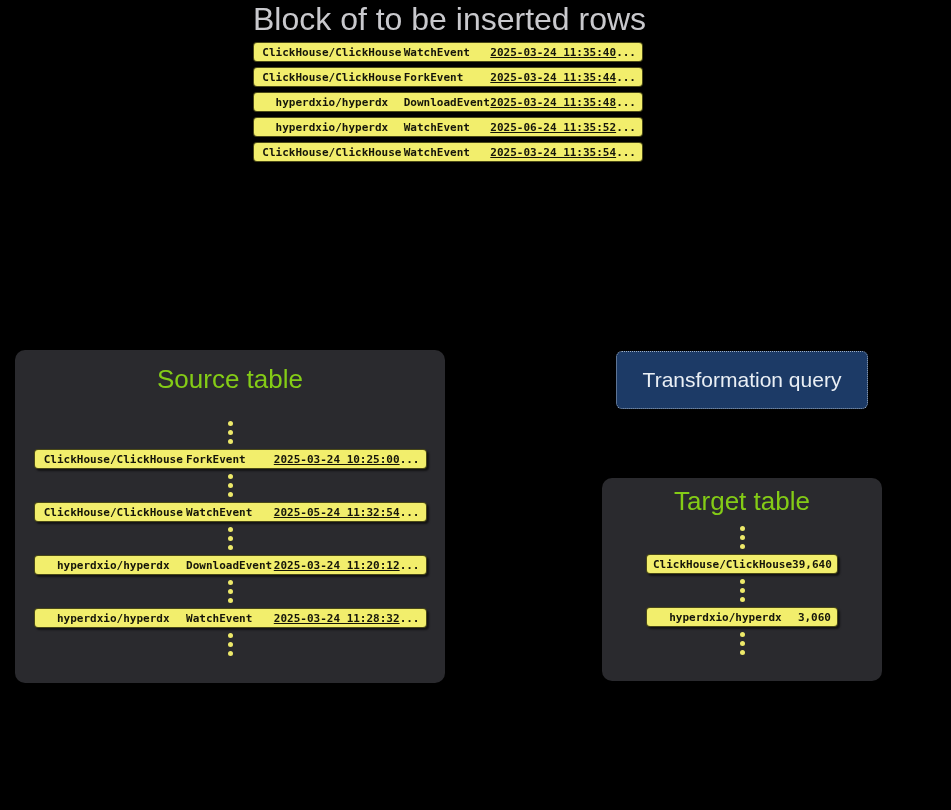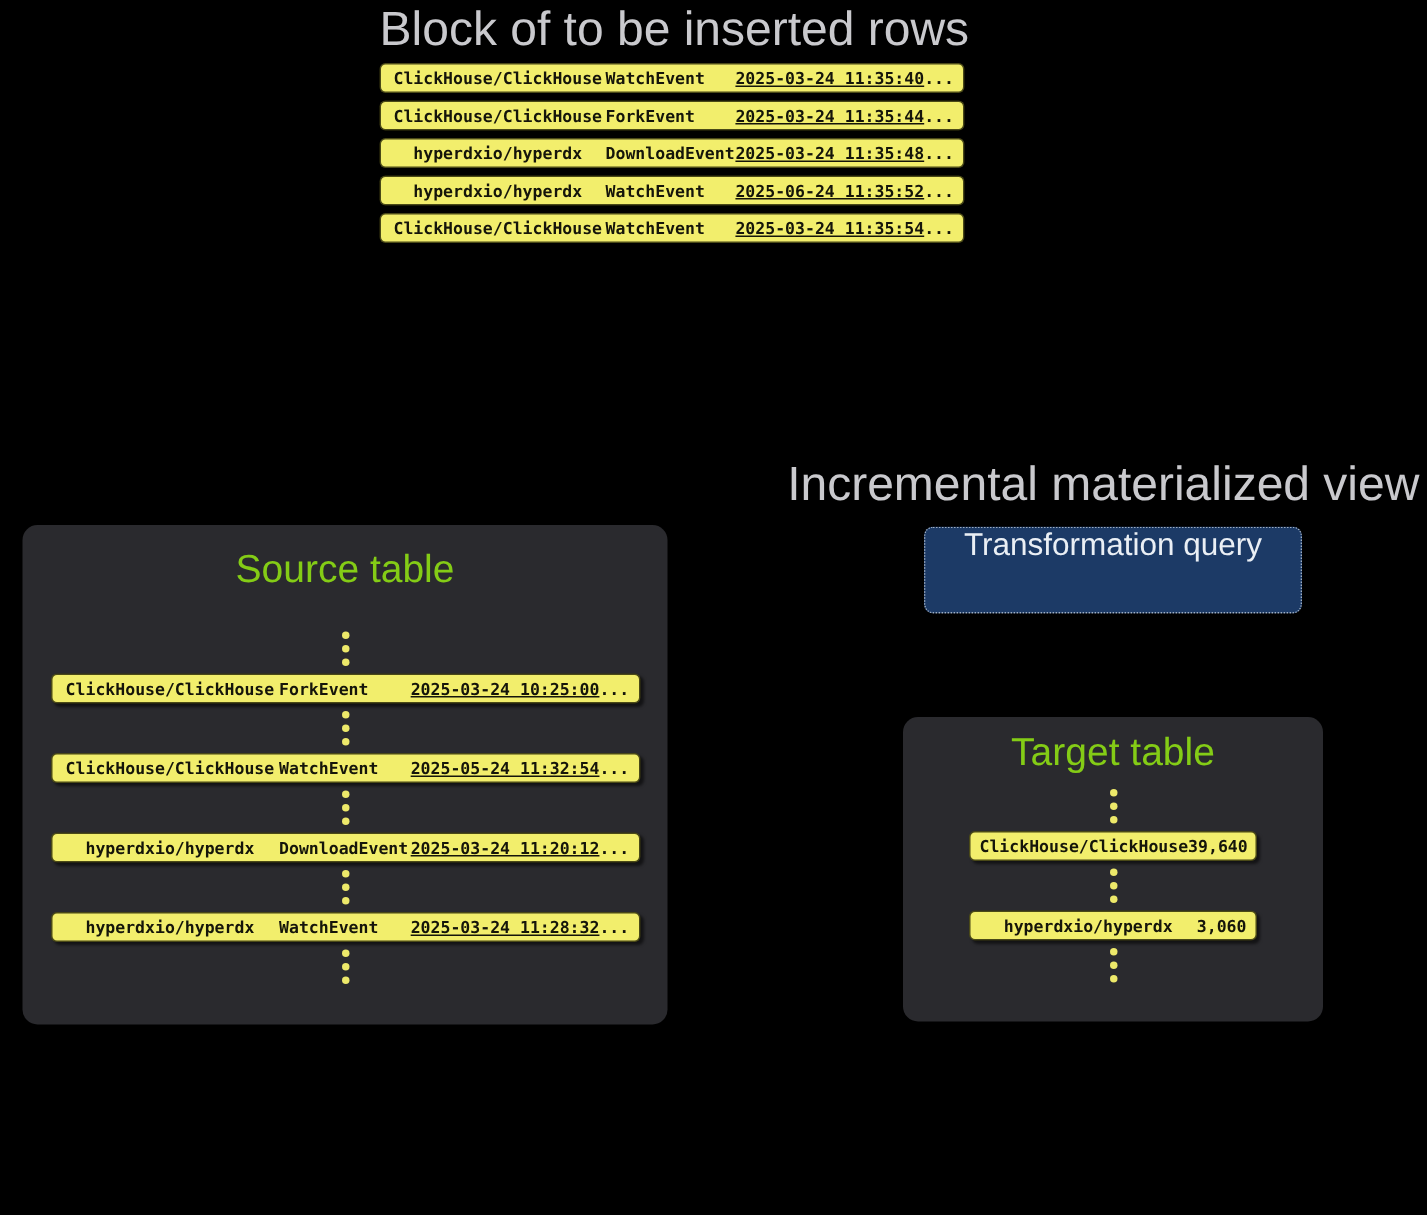--- a/index.html
+++ b/index.html
@@ -95,21 +95,21 @@
   .mv-title{
     position:absolute;
     left:520px;top:306px;width:431px;
   }
   .transform-btn{
     position:absolute;
     left:616px;top:351px;width:252px;height:58px;
     background:var(--btn-bg);
     border:1px dotted var(--btn-border);
     border-radius:6px;
-    display:flex;justify-content:center;
+    display:flex;align-items:center;justify-content:center;
     font-size:21px;
     color:#EAEFF5;
     cursor:pointer;
     white-space:nowrap;
   }
   
   .target-box{left:602px;top:478px;width:280px;height:203px;}
   .target-box .box-title{padding-top:8px;}
   .target-box .stack{margin-top:10px;}
   .target-box .yrow{width:192px;justify-content:space-between;}
@@ -205,23 +205,20 @@
         <span class="c-more">...</span>
       </div>
       <div class="dots">
           <i></i>
           <i></i>
           <i></i>
         </div>
     </div>
   </div>
 
-  <div class="mv-title">
-    <div class="big-title">Incremental materialized view</div>
-  </div>
 
   <div class="transform-btn">
     <span>Transformation query</span>
   </div>
 
   <div class="box target-box">
     <div class="box-title">Target table</div>
     <div class="stack">
       <div class="dots">
           <i></i>

